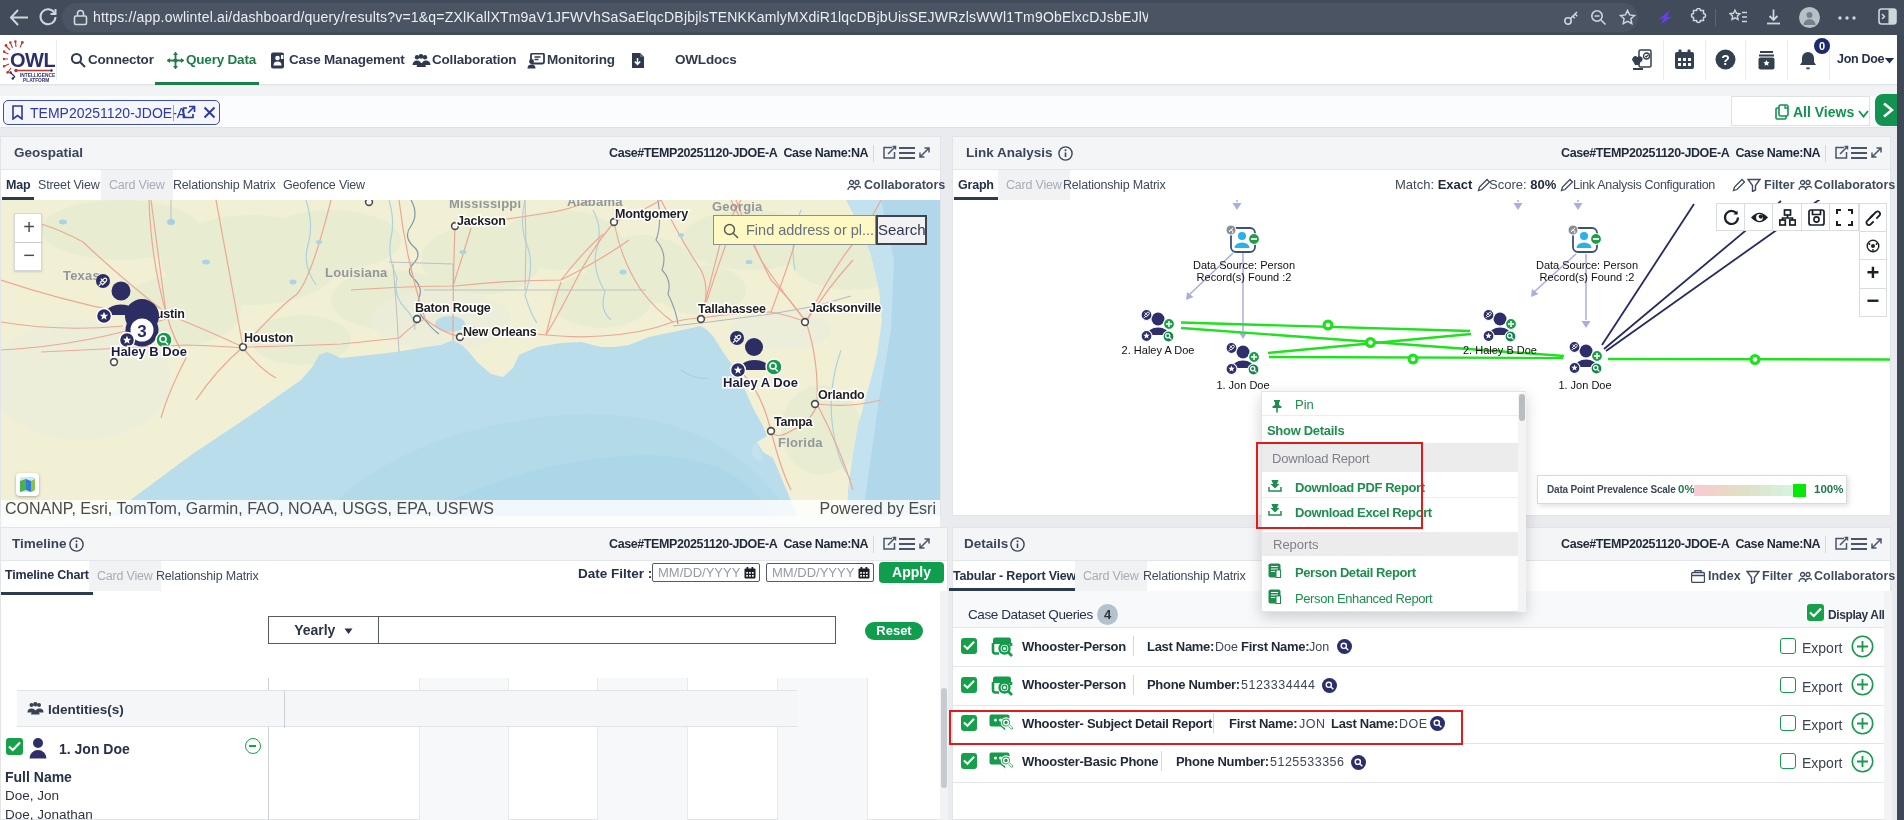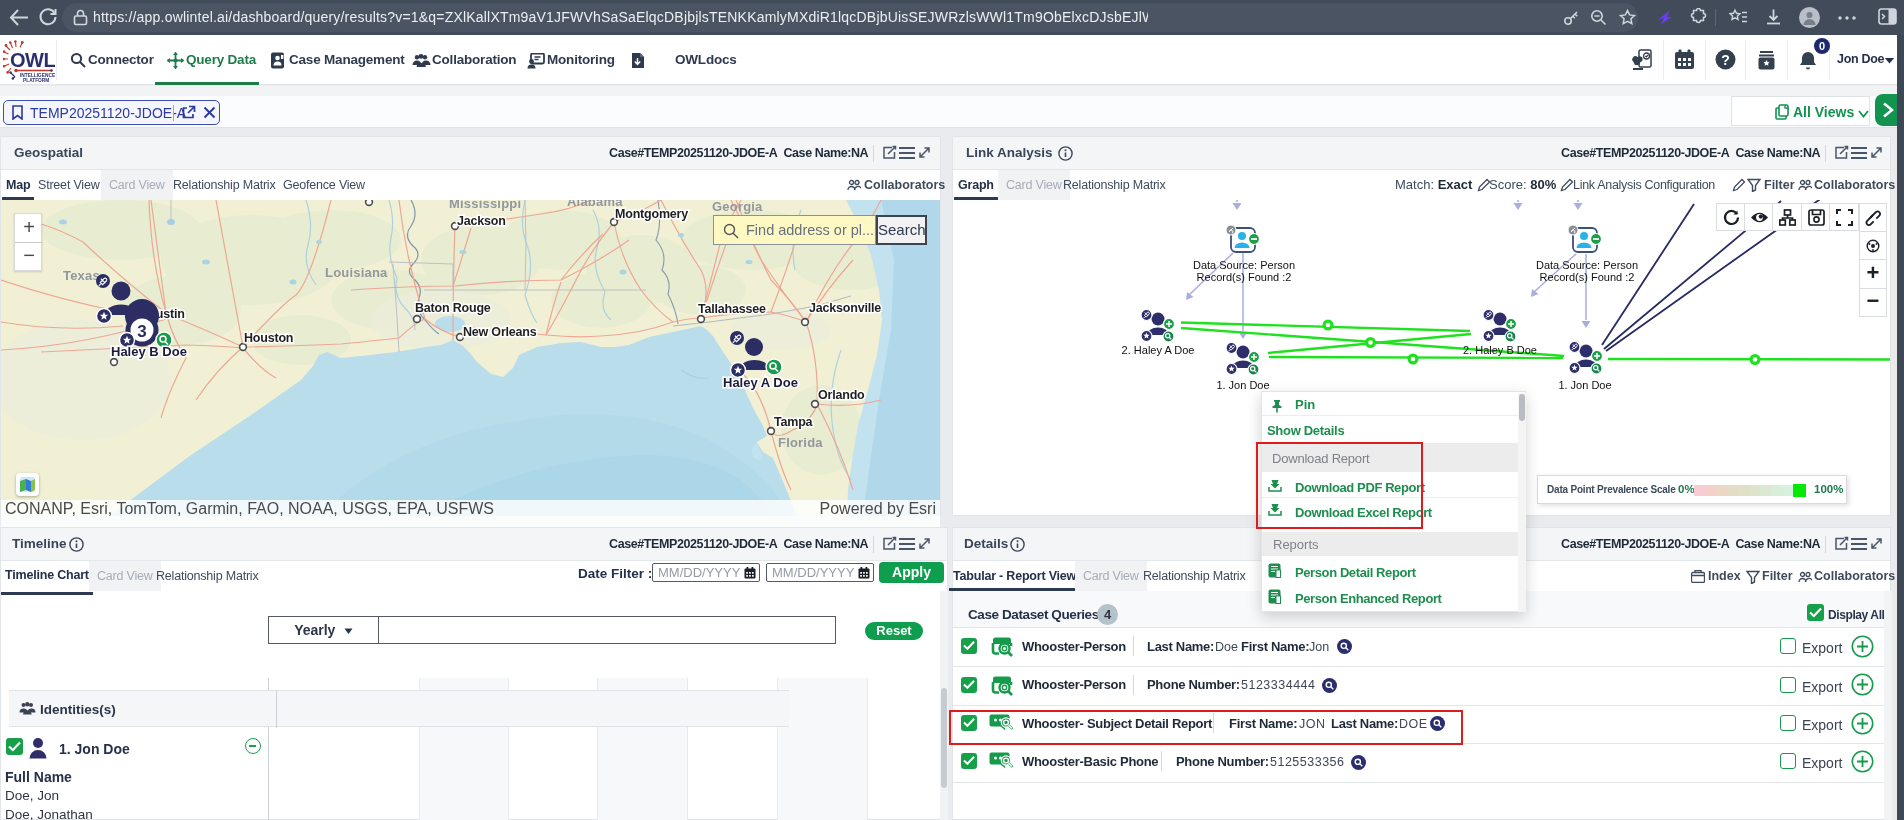--- a/index.html
+++ b/index.html
@@ -783,21 +783,21 @@
   <div class="p" style="left:776px;top:150px;width:90px;height:143px;background:#f7f8fa"></div>
 
   <div class="p" style="left:267px;top:150px;width:1px;height:143px;background:#cdd1d6"></div>
   <div class="p" style="left:418px;top:150px;width:1px;height:143px;background:#e7e9eb"></div>
   <div class="p" style="left:507px;top:150px;width:1px;height:143px;background:#e7e9eb"></div>
   <div class="p" style="left:596px;top:150px;width:1px;height:143px;background:#e7e9eb"></div>
   <div class="p" style="left:686px;top:150px;width:1px;height:143px;background:#e7e9eb"></div>
   <div class="p" style="left:776px;top:150px;width:1px;height:143px;background:#e7e9eb"></div>
   <div class="p" style="left:866px;top:150px;width:1px;height:143px;background:#e7e9eb"></div>
 
-  <div class="p" style="left:8px;top:162px;width:780px;height:37px;background:#f5f6f8;border-top:1px solid #dfe2e6;border-bottom:1px solid #dfe2e6">
+  <div class="p" style="left:16px;top:162px;width:780px;height:37px;background:#f5f6f8;border-top:1px solid #dfe2e6;border-bottom:1px solid #dfe2e6">
     <svg class="p" style="left:10px;top:11px" width="17" height="13" viewBox="0 0 17 13">
         <g fill="#3a4254">
           <circle cx="4.5" cy="3" r="2"></circle>
           <circle cx="12" cy="3" r="2"></circle>
           <circle cx="8.3" cy="2.2" r="2.2"></circle>
           <path d="M0.5 10.5 a4 4 0 0 1 8 0z"></path>
           <path d="M8.5 10.5 a4 4 0 0 1 8 0z"></path>
           <path d="M4 12.5 a4.3 4.3 0 0 1 8.6 0z"></path>
         </g>
       </svg>
@@ -864,21 +864,21 @@
         <g stroke="#3f4a5c" stroke-width="1.3" fill="none">
           <circle cx="4.5" cy="3.5" r="2"></circle>
           <circle cx="10" cy="3.5" r="2"></circle>
           <path d="M1 11 a3.5 3.5 0 0 1 7 0 M7.5 11 a3.5 3.5 0 0 1 6.5-1.8"></path>
         </g>
       </svg>
     <span class="p" style="left:861px;top:0;line-height:31px;font-weight:bold">Collaborators</span>
   </div>
 
   <div class="p" style="left:0;top:63px;width:939px;height:36px;background:#f8f9fb"></div>
-  <span class="p" style="left:15px;top:79px;font-size:13.5px;font-weight:bold;color:#25304a;letter-spacing:-0.4px">Case Dataset Queries</span>
+  <span class="p" style="left:15px;top:79px;font-size:13.5px;font-weight:normal;color:#25304a;letter-spacing:-0.4px">Case Dataset Queries</span>
   <div class="p" style="left:144px;top:76px;width:21px;height:21px;border-radius:50%;background:#b4c3cb;color:#2d3443;font-size:13px;font-weight:bold;text-align:center;line-height:21px">4</div>
   <div class="chk" style="left:854px;top:76px;width:17px;height:17px">
       <svg width="13" height="11" viewBox="0 0 13 11">
         <path d="M1 5.5 L4.8 9 L12 1.5" stroke="#fff" stroke-width="2.2" fill="none"></path>
       </svg>
     </div>
   <span class="p" style="left:875px;top:80px;font-size:12px;font-weight:bold;color:#2b3547;letter-spacing:-0.4px;white-space:nowrap">Display All</span>
   <div class="row-line" style="top:99px"></div>
   <div class="row-line" style="top:138px"></div>
   <div class="row-line" style="top:177px"></div>
@@ -1009,21 +1009,21 @@
 <svg class="p" style="left:1851px;top:750px" width="23" height="23" viewBox="0 0 23 23">
     <circle cx="11.5" cy="11.5" r="10.2" stroke="#169a4b" stroke-width="1.6" fill="none"></circle>
     <path d="M11.5 6 v11 M6 11.5 h11" stroke="#169a4b" stroke-width="1.8"></path>
   </svg>
 
 <div class="p" style="left:1261px;top:391px;width:265px;height:221px;background:#fff;border:1px solid #e4e4e4;box-shadow:0 5px 14px rgba(0,0,0,.18)">
   <svg class="p" style="left:9px;top:7px" width="12" height="14" viewBox="0 0 12 14">
       <path d="M3 1 h6 v1.5 l-1 .5 v3 l2.5 1.5 v1.5 h-9 V7.5 L4 6 V3 l-1-.5z" fill="#1e8e4e"></path>
       <path d="M6 9 v4.5" stroke="#1e8e4e" stroke-width="1.6"></path>
     </svg>
-  <span class="p gtxt" style="left:33px;top:5px;font-size:13px;font-weight:bold">Pin</span>
+  <span class="p gtxt" style="left:33px;top:5px;font-size:13px;font-weight:normal">Pin</span>
   <div class="p" style="left:0;top:22.5px;width:256px;height:1px;background:#ededee"></div>
   <span class="p gtxt" style="left:5px;top:31px;font-size:13px;font-weight:bold;letter-spacing:-0.3px">Show Details</span>
   <div class="p" style="left:0;top:51px;width:256px;height:29px;background:#ececec"></div>
   <span class="p" style="left:10px;top:59px;font-size:13px;color:#7d828a;letter-spacing:-0.2px">Download Report</span>
   <svg class="p" style="left:6px;top:87px" width="14" height="13" viewBox="0 0 14 13">
       <path d="M1 8 v4 h12 V8" stroke="#1e8e4e" stroke-width="1.5" fill="none"></path>
       <path d="M3.5 1 h7 l-1.5 4 h2.5 L7 9.5 2.5 5 H5z" fill="#1e8e4e"></path>
     </svg>
   <span class="p gtxt" style="left:33px;top:88px;font-size:13px;font-weight:bold;letter-spacing:-0.4px">Download PDF Report</span>
   <div class="p" style="left:0;top:105px;width:256px;height:1px;background:#ededee"></div>
@@ -1038,19 +1038,19 @@
       <rect x="0.5" y="0.5" width="12" height="14" rx="2" fill="#1e8e4e"></rect>
       <path d="M3 3.5 h7 M3 6 h7 M3 8.5 h4" stroke="#fff" stroke-width="1.2"></path>
       <rect x="8" y="7" width="4.5" height="7.5" fill="#fff" stroke="#1e8e4e" stroke-width="1"></rect>
     </svg>
   <span class="p gtxt" style="left:33px;top:173px;font-size:13px;font-weight:bold;letter-spacing:-0.4px">Person Detail Report</span>
   <svg class="p" style="left:6px;top:197px" width="13" height="15" viewBox="0 0 13 15">
       <rect x="0.5" y="0.5" width="12" height="14" rx="2" fill="#1e8e4e"></rect>
       <path d="M3 3.5 h7 M3 6 h7 M3 8.5 h4" stroke="#fff" stroke-width="1.2"></path>
       <rect x="8" y="7" width="4.5" height="7.5" fill="#fff" stroke="#1e8e4e" stroke-width="1"></rect>
     </svg>
-  <span class="p gtxt" style="left:33px;top:199px;font-size:13px;font-weight:bold;letter-spacing:-0.4px">Person Enhanced Report</span>
+  <span class="p gtxt" style="left:33px;top:199px;font-size:13px;font-weight:normal;letter-spacing:-0.4px">Person Enhanced Report</span>
   <div class="p" style="left:256px;top:1px;width:8px;height:219px;background:#f4f4f5"></div>
   <div class="p" style="left:257px;top:2px;width:6px;height:27px;background:#b9bdc2;border-radius:3px"></div>
 </div>
 
 <div class="p" style="left:1256px;top:442px;width:167px;height:87px;border:2.5px solid #e01b1b"></div>
 <div class="p" style="left:949px;top:710px;width:514px;height:35px;border:2.5px solid #e01b1b"></div>
 
 </body></html>

